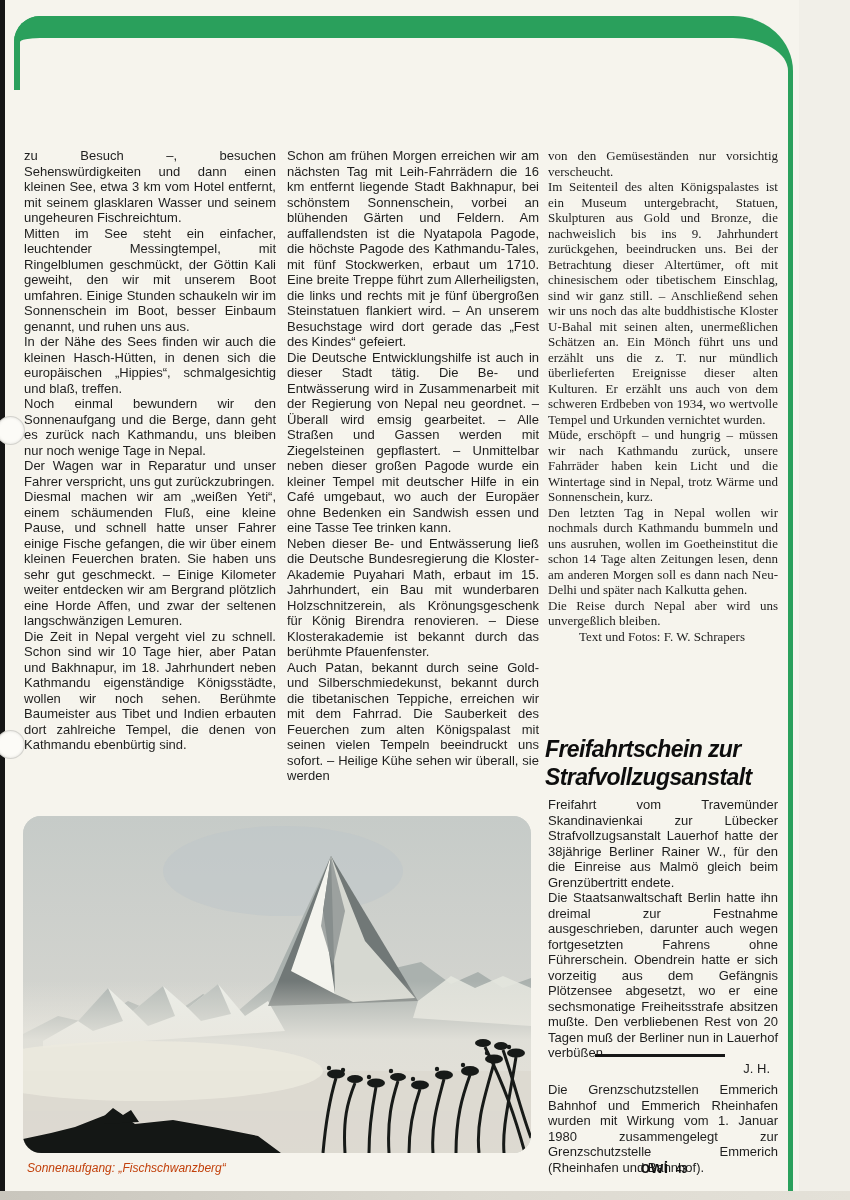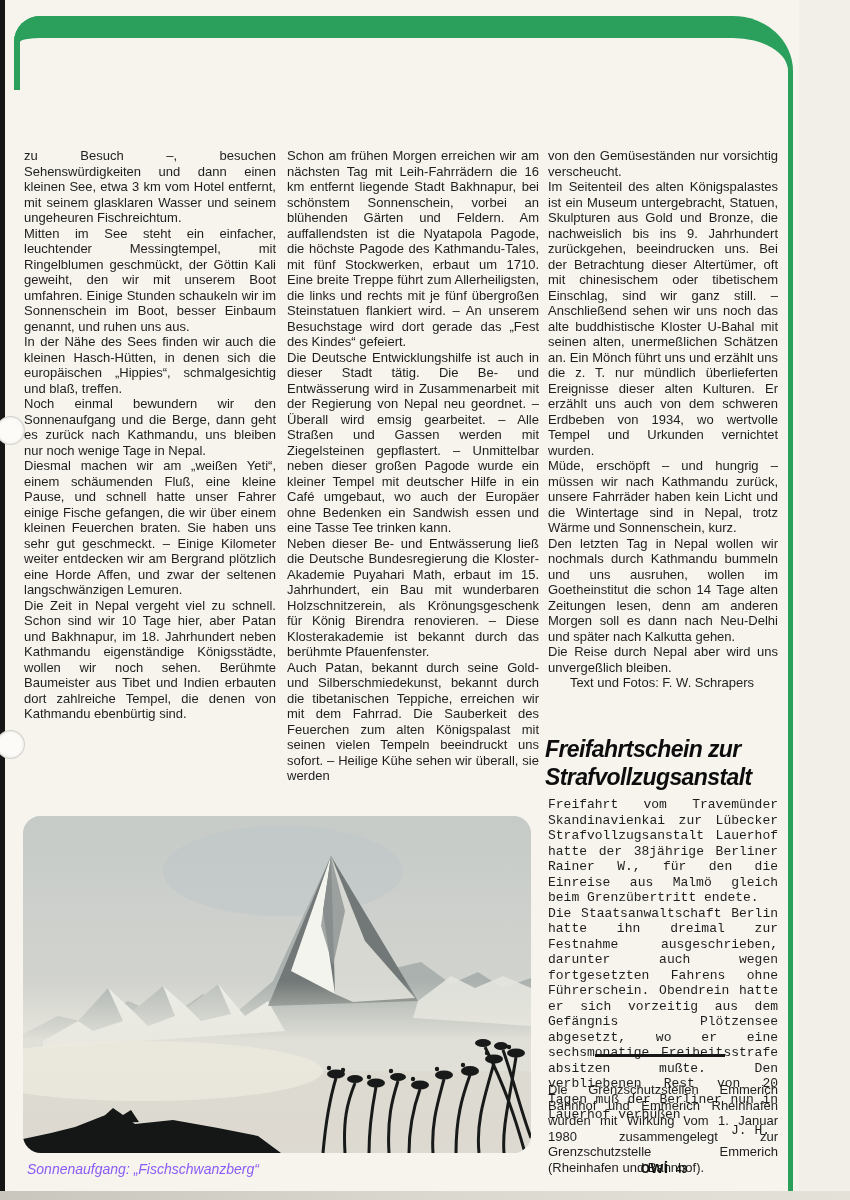--- a/index.html
+++ b/index.html
@@ -24,57 +24,58 @@
     border-top:22px solid #2aa05c;border-right:5px solid #2aa05c;
     border-top-right-radius:60px 55px;border-top-left-radius:26px;}
   .green-tail-left{position:absolute;left:14px;top:16px;width:30px;height:52px;
     border-top:22px solid #2aa05c;border-left:6px solid #2aa05c;border-top-left-radius:26px;}
 
   
   .col{position:absolute;font-size:13px;line-height:15.5px;text-align:justify;}
   .col p{margin:0;}
   .col1{left:24px;top:148px;width:252px;}
   .col2{left:287px;top:148px;width:252px;}
-  .col3a{left:548px;top:148px;width:230px;}
+  .col3a{left:548px;top:148px;width:230px;font-family:Liberation Serif, serif;}
   .byline{margin-top:18px;text-align:center;padding-right:2px;}
 
   .heading2{position:absolute;left:545px;top:735px;width:245px;
     font-size:23px;line-height:28px;font-weight:bold;font-style:italic;
     letter-spacing:-0.6px;color:#0d0d0d;}
-  .col3b{left:548px;top:797px;width:230px;font-family:Liberation Mono, monospace;}
+  .col3b{left:548px;top:797px;width:230px;}
   .sig{text-align:right;padding-right:8px;margin-top:4px;}
   .separator{position:absolute;left:595px;top:1054px;width:130px;height:3px;background:#171717;}
   .col3c{left:548px;top:1082px;width:230px;}
 
   .page-footer{position:absolute;left:548px;top:1159px;width:232px;text-align:center;}
   .footer-magazine{font-weight:bold;font-size:16px;letter-spacing:.5px;color:#141414;}
   .footer-pagenum{font-weight:bold;font-size:10.5px;margin-left:7px;color:#141414;}
 
   
   .photo{position:absolute;left:23px;top:816px;width:508px;height:337px;
     border-radius:18px;overflow:hidden;background:#ccd0cd;}
   .photo svg{display:block;width:100%;height:100%;}
   .caption{position:absolute;left:27px;top:1161px;width:420px;
-    font-style:italic;font-size:14px;color:#8b5cf6;}
+    font-style:italic;font-size:12px;color:#c2410c;}
 </style>
 </head>
 <body>
 
 <div class="scan-edge-left"></div>
 <div class="right-margin"></div>
 <div class="green-tail-left"></div>
 <div class="green-frame"></div>
 <div class="hole-punch hole-1"></div>
 <div class="hole-punch hole-2"></div>
 
 <div class="col col1">
   <p>zu Besuch –, besuchen Sehenswürdigkeiten und dann einen kleinen See, etwa 3 km vom Hotel entfernt, mit seinem glasklaren Wasser und seinem ungeheuren Fischreichtum.</p>
   <p>Mitten im See steht ein einfacher, leuchtender Messingtempel, mit Ringelblumen geschmückt, der Göttin Kali geweiht, den wir mit unserem Boot umfahren. Einige Stunden schaukeln wir im Sonnenschein im Boot, besser Einbaum genannt, und ruhen uns aus.</p>
   <p>In der Nähe des Sees finden wir auch die kleinen Hasch-Hütten, in denen sich die europäischen „Hippies“, schmalgesichtig und blaß, treffen.</p>
   <p>Noch einmal bewundern wir den Sonnenaufgang und die Berge, dann geht es zurück nach Kathmandu, uns bleiben nur noch wenige Tage in Nepal.</p>
+  <p>Der Wagen war in Reparatur und unser Fahrer verspricht, uns gut zurückzubringen.</p>
   <p>Diesmal machen wir am „weißen Yeti“, einem schäumenden Fluß, eine kleine Pause, und schnell hatte unser Fahrer einige Fische gefangen, die wir über einem kleinen Feuerchen braten. Sie haben uns sehr gut geschmeckt. – Einige Kilometer weiter entdecken wir am Bergrand plötzlich eine Horde Affen, und zwar der seltenen langschwänzigen Lemuren.</p>
   <p>Die Zeit in Nepal vergeht viel zu schnell. Schon sind wir 10 Tage hier, aber Patan und Bakhnapur, im 18. Jahrhundert neben Kathmandu eigenständige Königsstädte, wollen wir noch sehen. Berühmte Baumeister aus Tibet und Indien erbauten dort zahlreiche Tempel, die denen von Kathmandu ebenbürtig sind.</p>
 </div>
 
 <div class="col col2">
   <p>Schon am frühen Morgen erreichen wir am nächsten Tag mit Leih-Fahrrädern die 16 km entfernt liegende Stadt Bakhnapur, bei schönstem Sonnenschein, vorbei an blühenden Gärten und Feldern. Am auffallendsten ist die Nyatapola Pagode, die höchste Pagode des Kathmandu-Tales, mit fünf Stockwerken, erbaut um 1710. Eine breite Treppe führt zum Allerheiligsten, die links und rechts mit je fünf übergroßen Steinstatuen flankiert wird. – An unserem Besuchstage wird dort gerade das „Fest des Kindes“ gefeiert.</p>
   <p>Die Deutsche Entwicklungshilfe ist auch in dieser Stadt tätig. Die Be- und Entwässerung wird in Zusammenarbeit mit der Regierung von Nepal neu geordnet. – Überall wird emsig gearbeitet. – Alle Straßen und Gassen werden mit Ziegelsteinen gepflastert. – Unmittelbar neben dieser großen Pagode wurde ein kleiner Tempel mit deutscher Hilfe in ein Café umgebaut, wo auch der Europäer ohne Bedenken ein Sandwish essen und eine Tasse Tee trinken kann.</p>
   <p>Neben dieser Be- und Entwässerung ließ die Deutsche Bundesregierung die Kloster-Akademie Puyahari Math, erbaut im 15. Jahrhundert, ein Bau mit wunderbaren Holzschnitzerein, als Krönungsgeschenk für König Birendra renovieren. – Diese Klosterakademie ist bekannt durch das berühmte Pfauenfenster.</p>
   <p>Auch Patan, bekannt durch seine Gold- und Silberschmiedekunst, bekannt durch die tibetanischen Teppiche, erreichen wir mit dem Fahrrad. Die Sauberkeit des Feuerchen zum alten Königspalast mit seinen vielen Tempeln beeindruckt uns sofort. – Heilige Kühe sehen wir überall, sie werden</p>
 </div>

